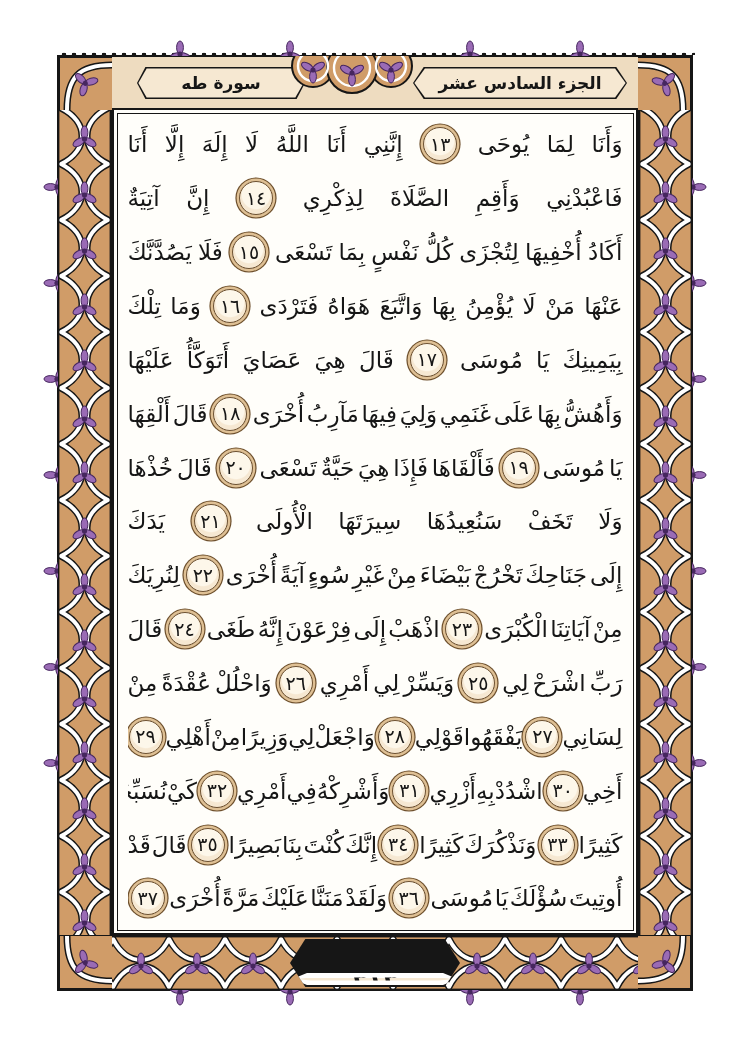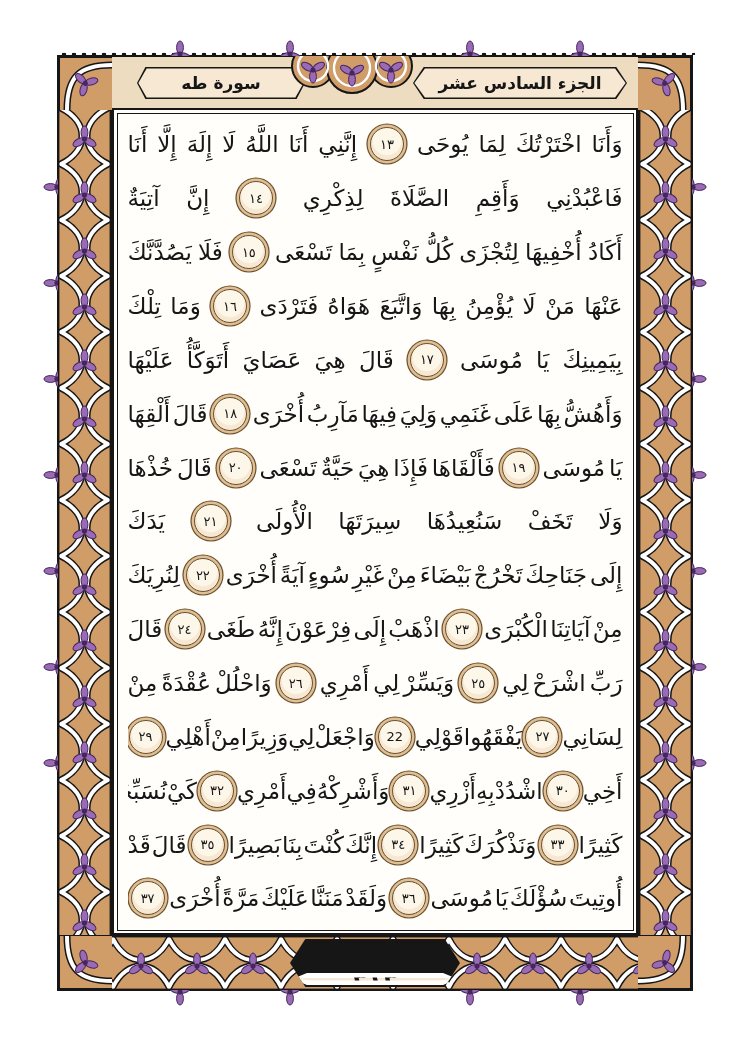--- a/index.html
+++ b/index.html
@@ -49,21 +49,21 @@
     display:flex;direction:rtl;align-items:center;justify-content:space-between;
     height:52px;font-size:23px;line-height:52px;overflow:hidden;
   }
   .line .w{white-space:nowrap;}
   .aya{
     flex:0 0 auto;width:32px;height:32px;border-radius:50%;
     background:radial-gradient(circle at 50% 40%, #fdf7ea 0 55%, var(--beige,#f6e8d2) 60% 100%);
     border:1px solid #6d4f2c;
     box-shadow:0 0 0 2.4px #dfc094, 0 0 0 3.6px #6d4f2c;
     display:flex;align-items:center;justify-content:center;
-    font-size:13px;line-height:1;margin:0 3px;
+    font-size:19px;line-height:1;margin:0 3px;
   }
 
   
   .strip{position:absolute;}
   .strip-left{left:0;top:53px;width:55px;height:827px;}
   .strip-right{left:581px;top:53px;width:55px;height:827px;}
   .band-bottom{left:0;top:880px;width:636px;height:56px;}
   .corner{position:absolute;width:55px;height:55px;}
   .c-tl{left:0;top:0;}
   .c-tr{right:0;top:0;transform:scaleX(-1);}
@@ -201,21 +201,20 @@
     <path d="M10,55 C 10,22 22,10 55,10" class="vineW"></path>
     <use href="#flw" x="24" y="30" transform="rotate(-45 24 24)"></use>
     <rect width="3" height="55" class="edge"></rect>
     <rect width="55" height="3" class="edge"></rect>
   </svg>
 
   <div class="panel">
     <div class="panel-in">
         <div class="line">
           <span class="w">وَأَنَا</span>
-          <span class="w">اخْتَرْتُكَ</span>
           <span class="w">لِمَا</span>
           <span class="w">يُوحَى</span>
           <span class="aya">١٣</span>
           <span class="w">إِنَّنِي</span>
           <span class="w">أَنَا</span>
           <span class="w">اللَّهُ</span>
           <span class="w">لَا</span>
           <span class="w">إِلَهَ</span>
           <span class="w">إِلَّا</span>
           <span class="w">أَنَا</span>
@@ -337,21 +336,21 @@
           <span class="aya">٢٦</span>
           <span class="w">وَاحْلُلْ</span>
           <span class="w">عُقْدَةً</span>
           <span class="w">مِنْ</span>
         </div>
         <div class="line">
           <span class="w">لِسَانِي</span>
           <span class="aya">٢٧</span>
           <span class="w">يَفْقَهُوا</span>
           <span class="w">قَوْلِي</span>
-          <span class="aya">22</span>
+          <span class="aya">٢٨</span>
           <span class="w">وَاجْعَلْ</span>
           <span class="w">لِي</span>
           <span class="w">وَزِيرًا</span>
           <span class="w">مِنْ</span>
           <span class="w">أَهْلِي</span>
           <span class="aya">٢٩</span>
         </div>
         <div class="line">
           <span class="w">أَخِي</span>
           <span class="aya">٣٠</span>

